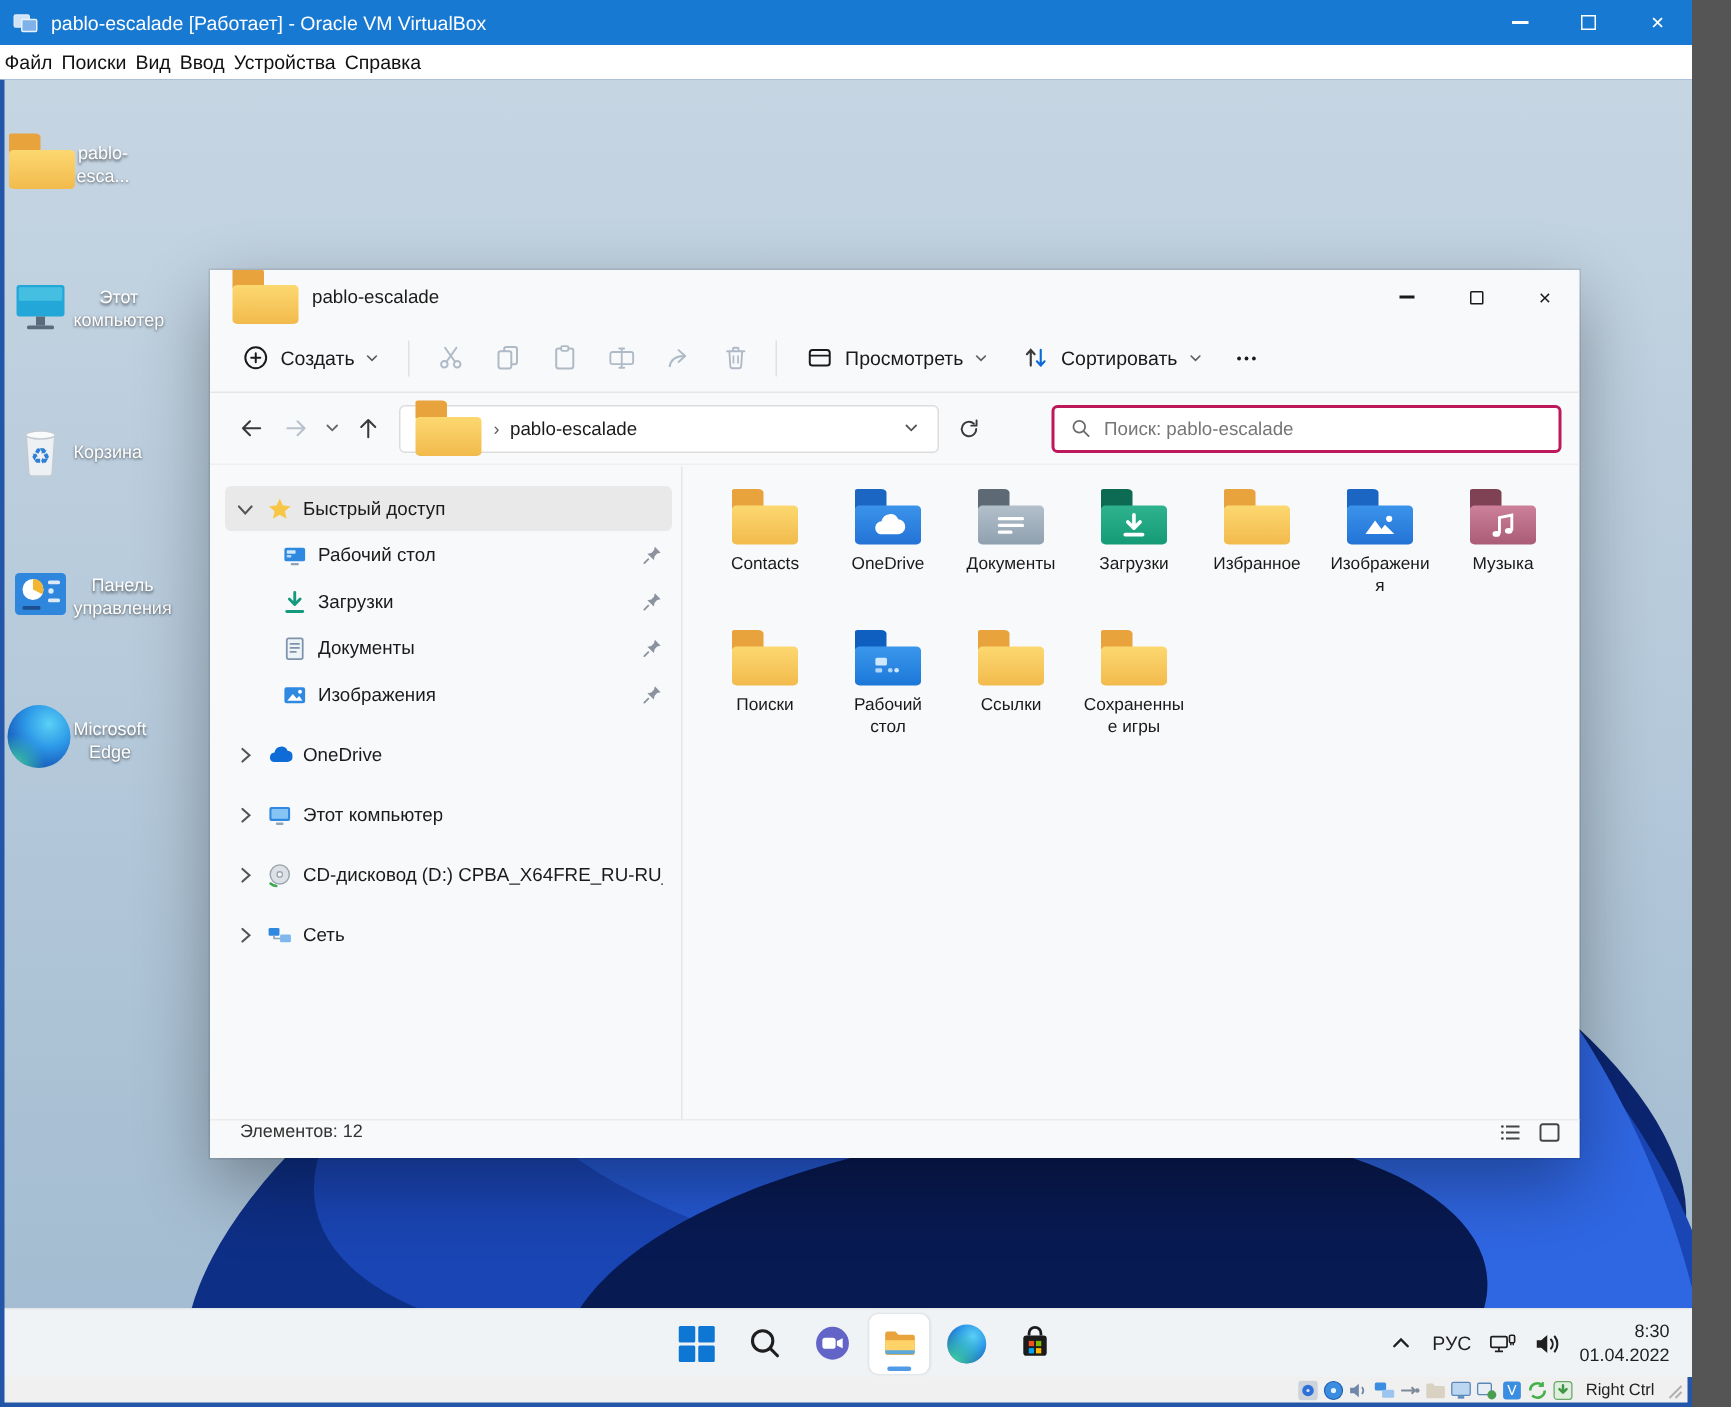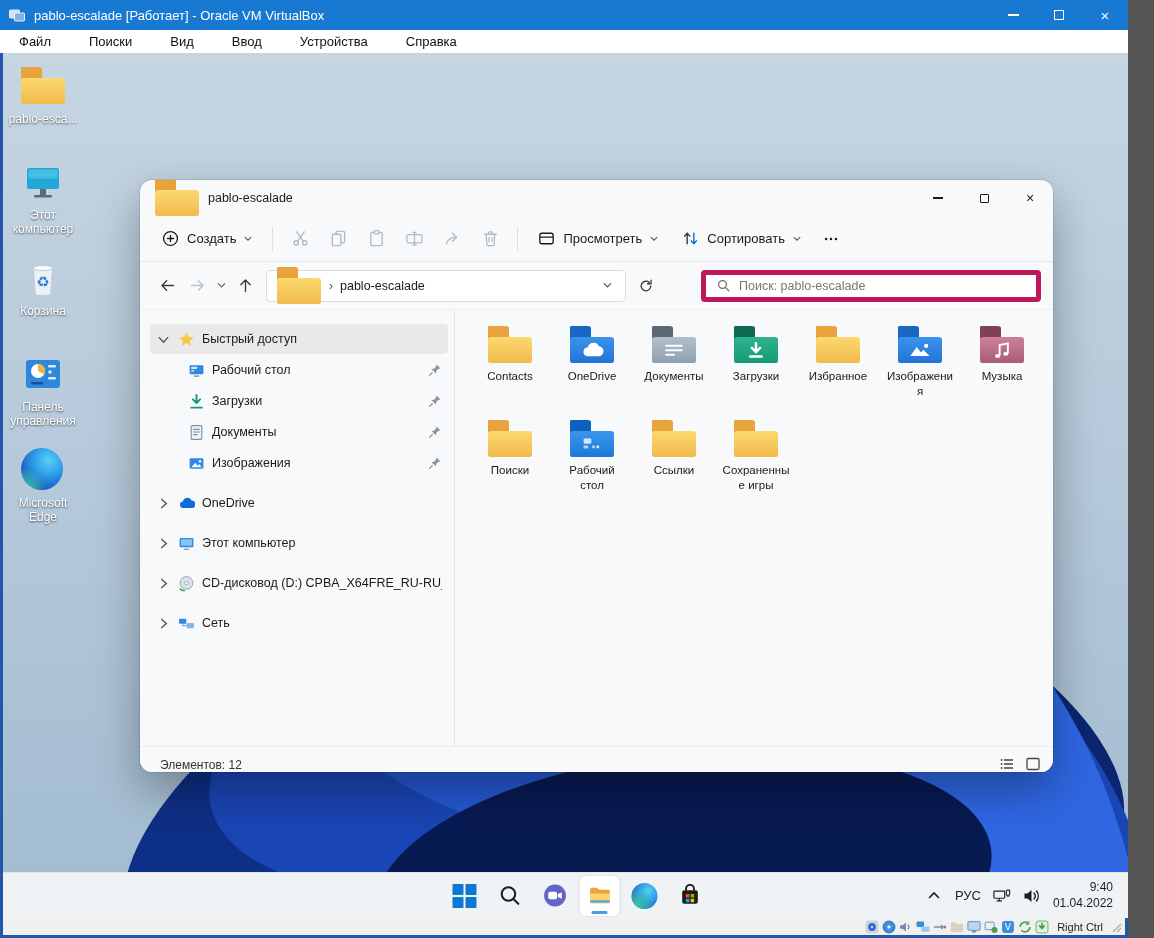--- a/index.html
+++ b/index.html
@@ -10,47 +10,47 @@
   
   .vbox-titlebar{position:absolute;left:0;top:0;right:0;height:30px;background:#1879d2;
     display:flex;align-items:center;gap:8px;padding-left:8px;color:#fff;font-size:13px}
   .vbox-appicon{width:18px;height:18px;display:inline-flex}
   .vbox-controls{margin-left:auto;display:flex;height:100%}
   .vbtn{width:46px;height:100%;display:flex;align-items:center;justify-content:center;color:#fff;font-size:15px}
   .glyph-min{width:11px;height:1.5px;background:#fff}
   .glyph-max{width:10px;height:10px;border:1.2px solid #fff}
   .vbox-menubar{position:absolute;left:0;top:30px;right:0;height:23px;background:#fff;
     display:flex;align-items:center;font-size:13px;color:#111}
-  .menu-item{padding:2px 19px;height:100%;display:flex;align-items:center}
+  .menu-item{padding:2px 3px;height:100%;display:flex;align-items:center}
   .vbox-statusbar{position:absolute;left:3px;right:3px;bottom:3px;height:17px;background:#f0f0f0;
     display:flex;align-items:center;justify-content:flex-end;gap:3px;padding-right:2px;font-size:11px;color:#222}
   .vs-ic{width:14px;height:14px;display:inline-flex}
   .vs-ic svg{width:100%;height:100%}
   .vs-hostkey{margin:0 4px 0 5px;white-space:nowrap}
   .vs-grip{width:12px;height:12px;display:inline-flex;margin-right:1px}
 
   
   .guest{position:absolute;left:3px;top:53px;width:1148px;height:865px;overflow:hidden;
     background:linear-gradient(180deg,#c6d5e2 0%,#b6cadb 45%,#a2bbd0 100%)}
   .bloom{position:absolute;left:120px;top:400px;width:1040px;height:420px}
 
   .desktop-icons{position:absolute;left:2px;top:6px;width:76px;display:flex;flex-direction:column;gap:2px;z-index:2}
-  .dicon{width:76px;height:94px;display:flex;flex-direction:column;align-items:center;padding-top:4px}
+  .dicon{width:76px;height:94px;display:flex;flex-direction:row;align-items:center;padding-top:4px}
   .dicon-img{width:46px;height:46px;display:flex;align-items:center;justify-content:center}
   .dicon-img svg{width:44px;height:44px}
   .dicon-label{margin-top:3px;font-size:12px;line-height:1.2;color:#fff;text-align:center;
     text-shadow:0 1px 2px rgba(0,0,0,.65)}
   .edge-orb{width:42px;height:42px;border-radius:50%;position:relative;overflow:hidden;
     background:radial-gradient(circle at 66% 30%,#59d1f5 0%,#2e9ae8 38%,#1b66c4 68%,#123f8c 100%)}
   .edge-orb::before{content:"";position:absolute;left:-8px;bottom:-8px;width:34px;height:30px;
     background:radial-gradient(circle at 35% 70%,#41d6a2 0%,rgba(65,214,162,0) 70%)}
 
   
   .explorer{position:absolute;left:137px;top:127px;width:913px;height:592px;background:#f8f9fa;
-    border-radius:12px;box-shadow:0 18px 45px rgba(0,0,0,.33),0 0 0 1px rgba(0,0,0,.09);z-index:3;overflow:hidden}
+    border-radius:0;box-shadow:0 18px 45px rgba(0,0,0,.33),0 0 0 1px rgba(0,0,0,.09);z-index:3;overflow:hidden}
   .ex-titlebar{height:36px;display:flex;align-items:center;gap:8px;padding-left:14px;font-size:12.5px}
   .ficon-sm{width:18px;height:15px}
   .ex-controls{margin-left:auto;display:flex;height:100%}
   .ex-btn{width:46px;height:100%;display:flex;align-items:center;justify-content:center;color:#1a1a1a;font-size:14px;background:none;border:none}
   .eg-min{width:10px;height:1.2px;background:#1a1a1a}
   .eg-max{width:9px;height:9px;border:1.1px solid #1a1a1a;border-radius:1px}
 
   .ex-toolbar{height:46px;display:flex;align-items:center;padding:0 10px;border-bottom:1px solid #e7e7e7}
   .tool-label-btn{display:flex;align-items:center;gap:7px;height:34px;padding:0 11px;border-radius:5px;
     font-size:13px;color:#1a1a1a;background:none;border:none}
@@ -69,21 +69,21 @@
   .nav-arrow.disabled{color:#b8c1cc}
   .nav-arrow.small{width:18px}
   .nav-arrow.small svg{width:11px;height:11px}
   .addr-box{width:360px;height:32px;margin-left:6px;background:#fff;border:1px solid #dcdcdc;border-radius:4px;
     display:flex;align-items:center;gap:7px;padding:0 9px;font-size:12.5px}
   .addr-sep{color:#555;font-size:12px}
   .addr-drop{margin-left:auto;width:14px;display:flex;color:#555}
   .addr-drop svg{width:11px;height:11px}
   .refresh-btn{width:30px;height:30px;margin:0 5px;display:flex;align-items:center;justify-content:center;color:#3a3a3a;background:none;border:none}
   .refresh-btn svg{width:16px;height:16px}
-  .search-box{margin-left:auto;width:340px;height:32px;background:#fff;border:5px solid #be185d;border-radius:4px;
+  .search-box{margin-left:auto;width:340px;height:32px;background:#fff;border:2px solid #be185d;border-radius:4px;
     display:flex;align-items:center;gap:8px;padding:0 10px}
   .search-box .sicon{width:15px;height:15px;display:inline-flex;color:#6a6a6a}
   .search-box .sicon svg{width:100%;height:100%}
   .search-box input{border:none;outline:none;flex:1;font-size:12.5px;background:transparent;
     font-family:"Liberation Sans","DejaVu Sans",sans-serif;color:#333}
   .search-box input::placeholder{color:#767676;opacity:1}
 
   .ex-body{position:absolute;top:131px;bottom:26px;left:0;right:0;display:flex}
   .ex-nav{width:314px;padding:12px 4px 0 8px;font-size:12.5px;overflow:hidden}
   .nav-row{height:30px;display:flex;align-items:center;gap:7px;border-radius:4px;padding:0 6px;margin:1px 2px}
@@ -102,21 +102,21 @@
   .folder-grid{display:grid;grid-template-columns:repeat(7,82px)}
   .tile{width:82px;height:94px;display:flex;flex-direction:column;align-items:center;padding-top:5px;border-radius:4px}
   .tile-label{margin-top:5px;font-size:11.5px;line-height:1.3;text-align:center;max-width:68px;color:#1a1a1a;word-break:break-word}
 
   .ficon{position:relative;width:46px;height:38px;display:inline-block}
   .ftab{position:absolute;left:2%;top:0;width:45%;height:34%;border-radius:8% 18% 0 0}
   .ffront{position:absolute;left:2%;right:2%;top:29%;bottom:2%;border-radius:7%/10%}
   .femblem{position:absolute;left:11%;right:11%;top:37%;bottom:9%;display:flex}
   .femblem svg{width:100%;height:100%}
 
-  .ex-status{position:absolute;left:0;right:0;bottom:0;height:26px;display:flex;align-items:flex-end;
+  .ex-status{position:absolute;left:0;right:0;bottom:0;height:26px;display:flex;align-items:flex-start;
     padding:0 12px 0 20px;font-size:12px;color:#333;border-top:1px solid #ececec;background:#f8f9fa}
   .status-views{margin-left:auto;display:flex;gap:10px}
   .sview{width:16px;height:16px;display:inline-flex;color:#444;background:none;border:none}
   .sview svg{width:100%;height:100%}
 
   
   .taskbar{position:absolute;left:0;right:0;bottom:0;height:46px;background:#f0f3f6;
     border-top:1px solid rgba(0,0,0,.05);z-index:5}
   .tb-center{position:absolute;left:50%;top:0;transform:translateX(-50%);height:100%;display:flex;align-items:center;gap:5px}
   .tb-btn{position:relative;width:40px;height:40px;display:flex;align-items:center;justify-content:center;
@@ -763,21 +763,21 @@
               <path d="M15.8 7.1 V9 M17.6 7.1 V9" stroke="#1f1f1f" stroke-width="1.1"></path>
             </svg>
           </span>
         <span class="tray-ic">
             <svg viewBox="0 0 18 16">
               <path d="M1.5 5.5 H4.5 L8.5 2 V14 L4.5 10.5 H1.5 Z" fill="#1f1f1f"></path>
               <path d="M11 5 a4.5 4.5 0 0 1 0 6 M13.5 3 a8 8 0 0 1 0 10" stroke="#1f1f1f" stroke-width="1.4" fill="none" stroke-linecap="round"></path>
             </svg>
           </span>
         <div class="tray-clock">
-          <div>9:40</div>
+          <div>8:30</div>
           <div>01.04.2022</div>
         </div>
         <span class="tray-ic">
             <svg viewBox="0 0 16 16">
               <path d="M10.8 1.6 A6.6 6.6 0 1 0 14.6 11.8 A7.4 7.4 0 0 1 10.8 1.6 Z" fill="#3a3a3a"></path>
             </svg>
           </span>
       </div>
     </div>
   </div>

